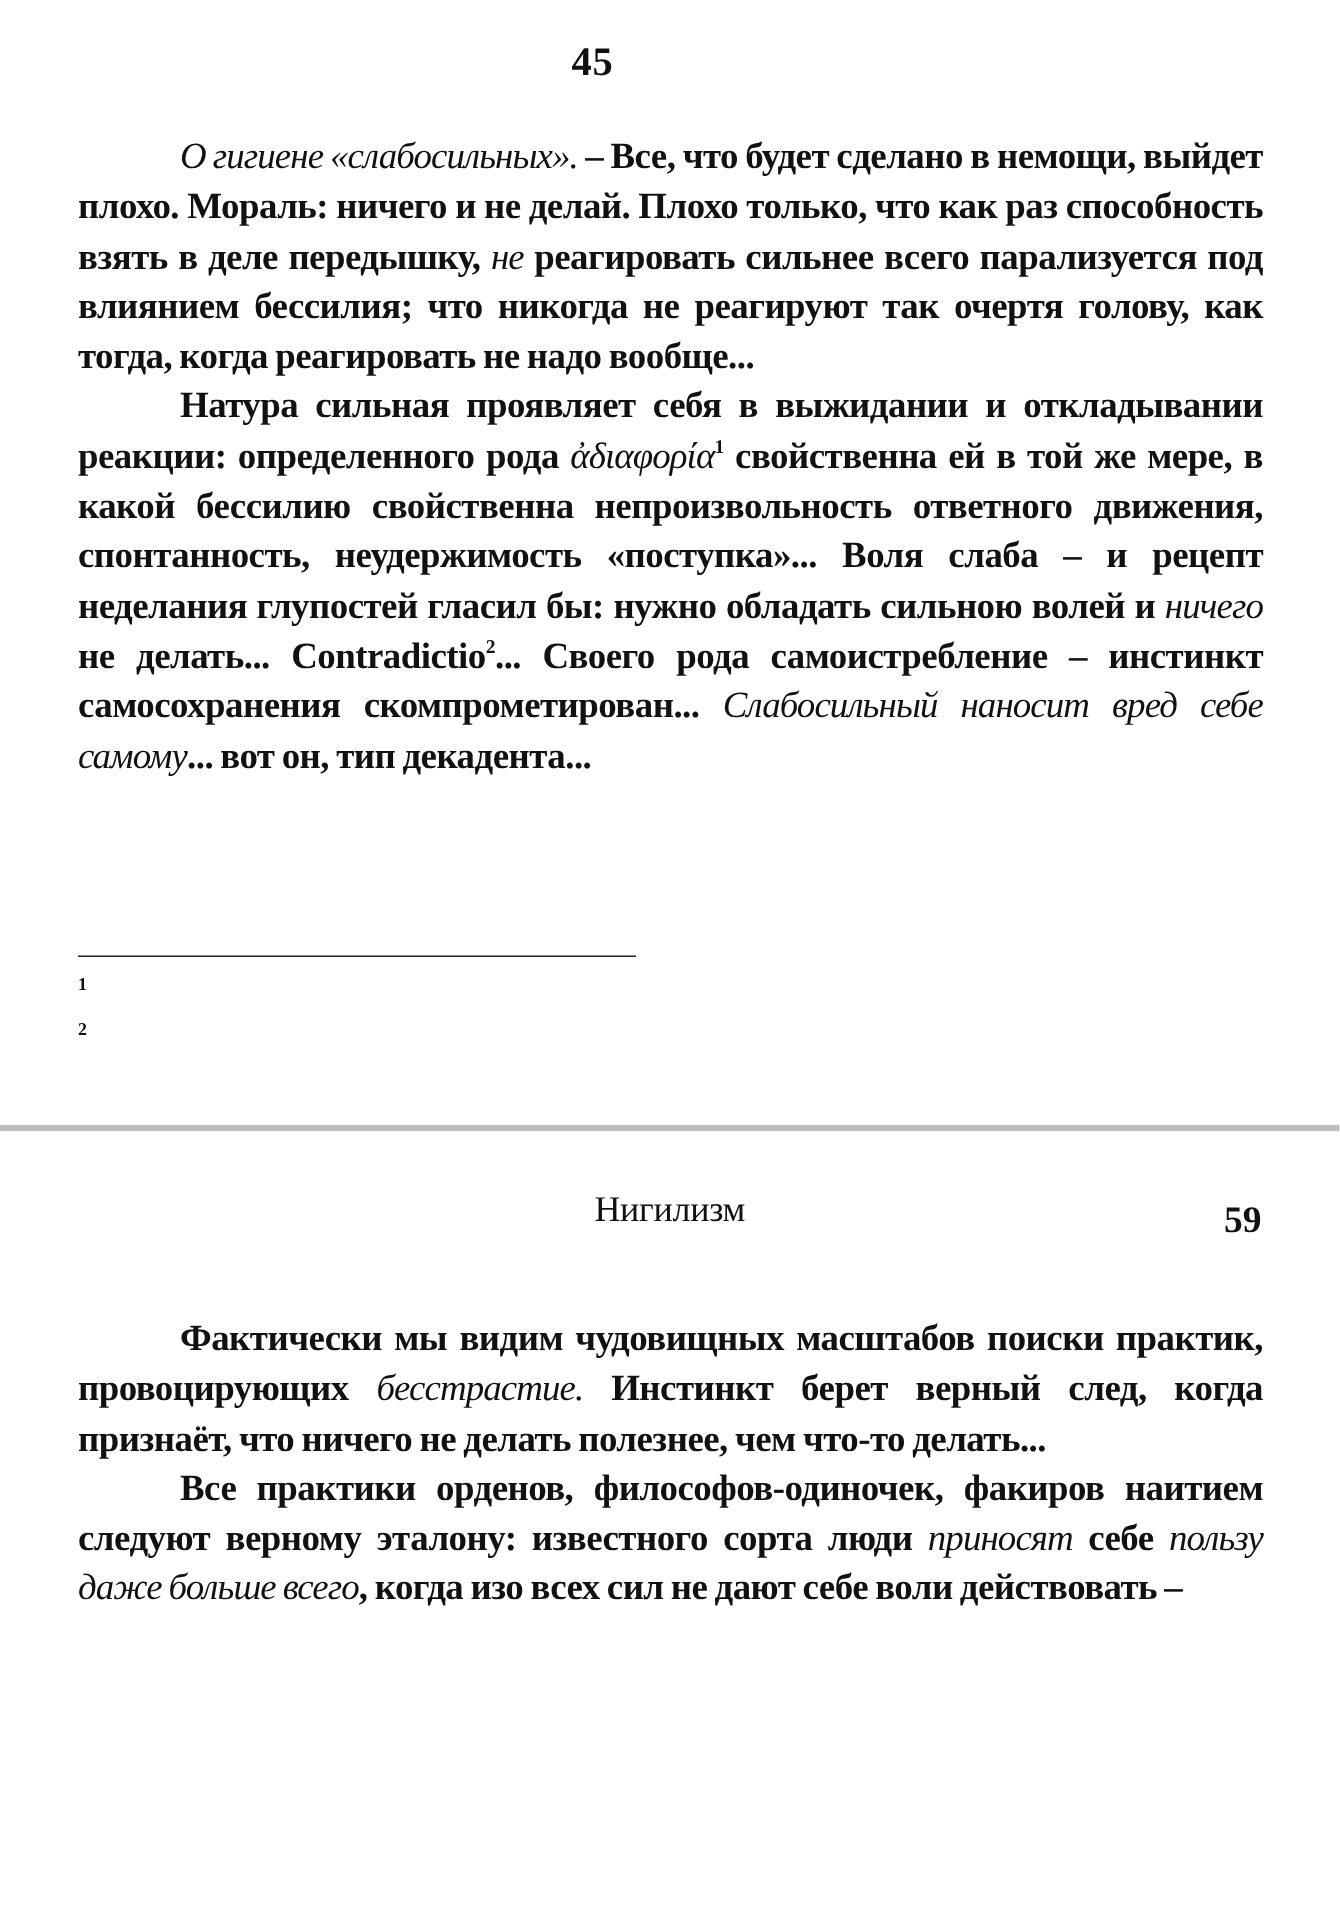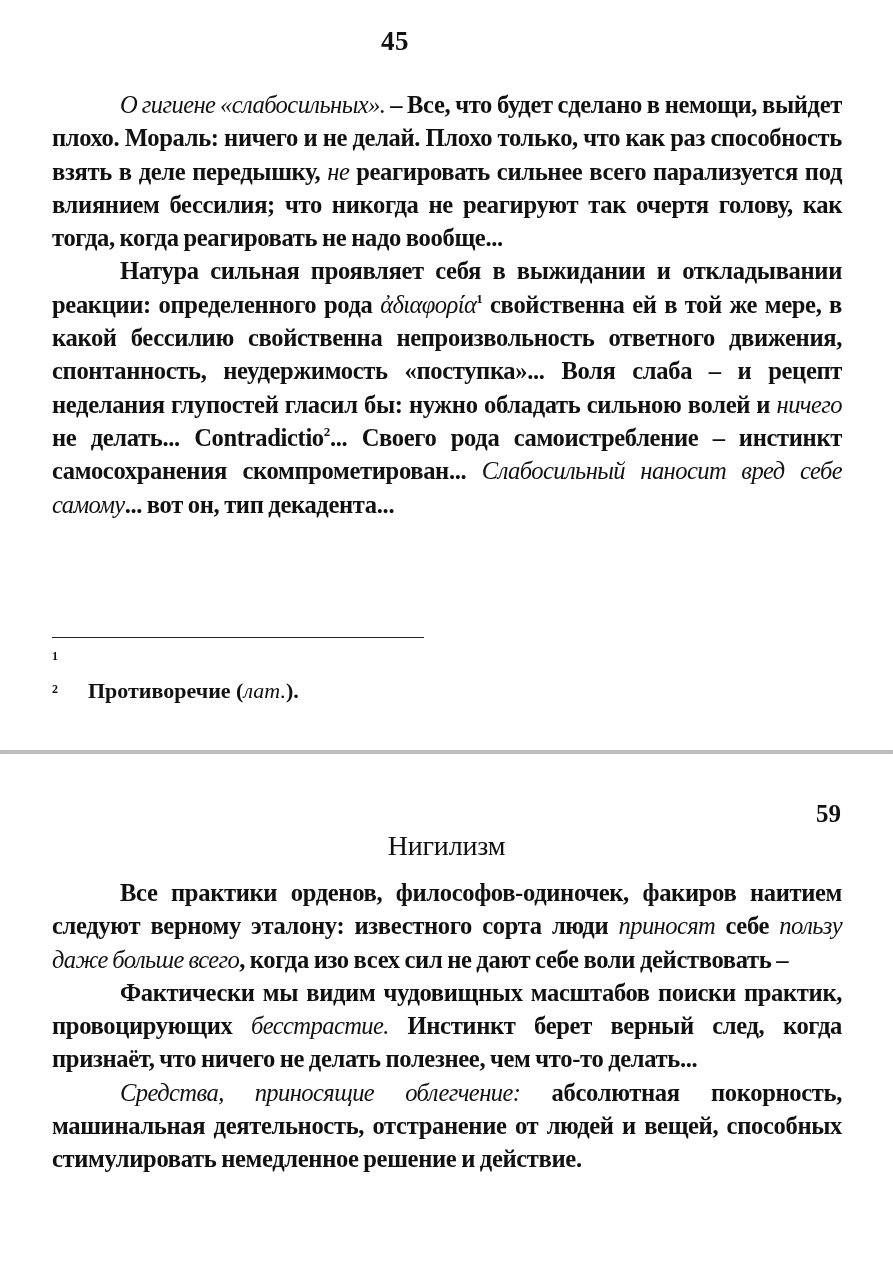--- a/index.html
+++ b/index.html
@@ -99,23 +99,22 @@
       background: #bdbdbd;
       box-shadow: 0 0 1px #d8d8d8;
     }
 
     .running-head {
       position: absolute;
       top: 794px;
       left: 0;
       width: 893px;
       text-align: center;
-      font-size: 28px;
+      font-size: 24px;
       letter-spacing: -0.2px;
-      margin-top: 36px;
     }
     .page-number-bottom {
       position: absolute;
       top: 800px;
       right: 52px;
       font-size: 25px;
       font-weight: bold;
       margin-left: 48px;
     }
     #bottom-text-block { top: 876px; }
@@ -131,25 +130,23 @@
     <p class="para"><span>Натура сильная проявляет себя в выжидании и отклады­вании реакции: определенного рода </span><span class="seg-italic">ἀδιαφορία</span><sup class="fn">1</sup><span> свойственна ей в той же мере, в какой бессилию свойственна непроиз­вольность ответного движения, спонтанность, неудержи­мость «поступка»... Воля слаба – и рецепт неделания глупо­стей гласил бы: нужно обладать сильною волей и </span><span class="seg-italic">ничего</span><span> не делать... Contradictio</span><sup class="fn">2</sup><span>... Своего рода самоистребление – ин­стинкт самосохранения скомпрометирован... </span><span class="seg-italic">Слабосильный наносит вред себе самому</span><span>... вот он, тип декадента...</span></p>
   </div>
 
 <div class="footnote-rule"></div>
 <div class="footnotes">
   <div class="footnote">
     <span class="fn-mark">1</span>
   </div>
   <div class="footnote">
     <span class="fn-mark">2</span>
-    <span><span>Противоречие (</span><span class="fn-italic">лат.</span><span>).</span></span>
   </div>
 </div>
 
 <div class="page-divider"></div>
 
 <div class="running-head">Нигилизм</div>
 <div class="page-number-bottom">59</div>
 <div class="text-block" id="bottom-text-block">
+    <p class="para"><span>Фактически мы видим чудовищных масштабов поиски практик, провоцирующих </span><span class="seg-italic">бесстрастие.</span><span> Инстинкт берет вер­ный след, когда признаёт, что ничего не делать полезнее, чем что-то делать...</span></p>
     <p class="para"><span>Все практики орденов, философов-одиночек, факи­ров наитием следуют верному эталону: известного сорта люди </span><span class="seg-italic">приносят</span><span> себе </span><span class="seg-italic">пользу даже больше всего</span><span>, когда изо всех сил не дают себе воли действовать –</span></p>
-    <p class="para"><span>Фактически мы видим чудовищных масштабов поиски практик, провоцирующих </span><span class="seg-italic">бесстрастие.</span><span> Инстинкт берет вер­ный след, когда признаёт, что ничего не делать полезнее, чем что-то делать...</span></p>
-    <p class="para"><span class="seg-italic">Средства, приносящие облегчение:</span><span> абсолютная покорность, машинальная деятельность, отстранение от людей и вещей, способных стимулировать немедленное решение и действие.</span></p>
   </div>
 
 </body></html>

